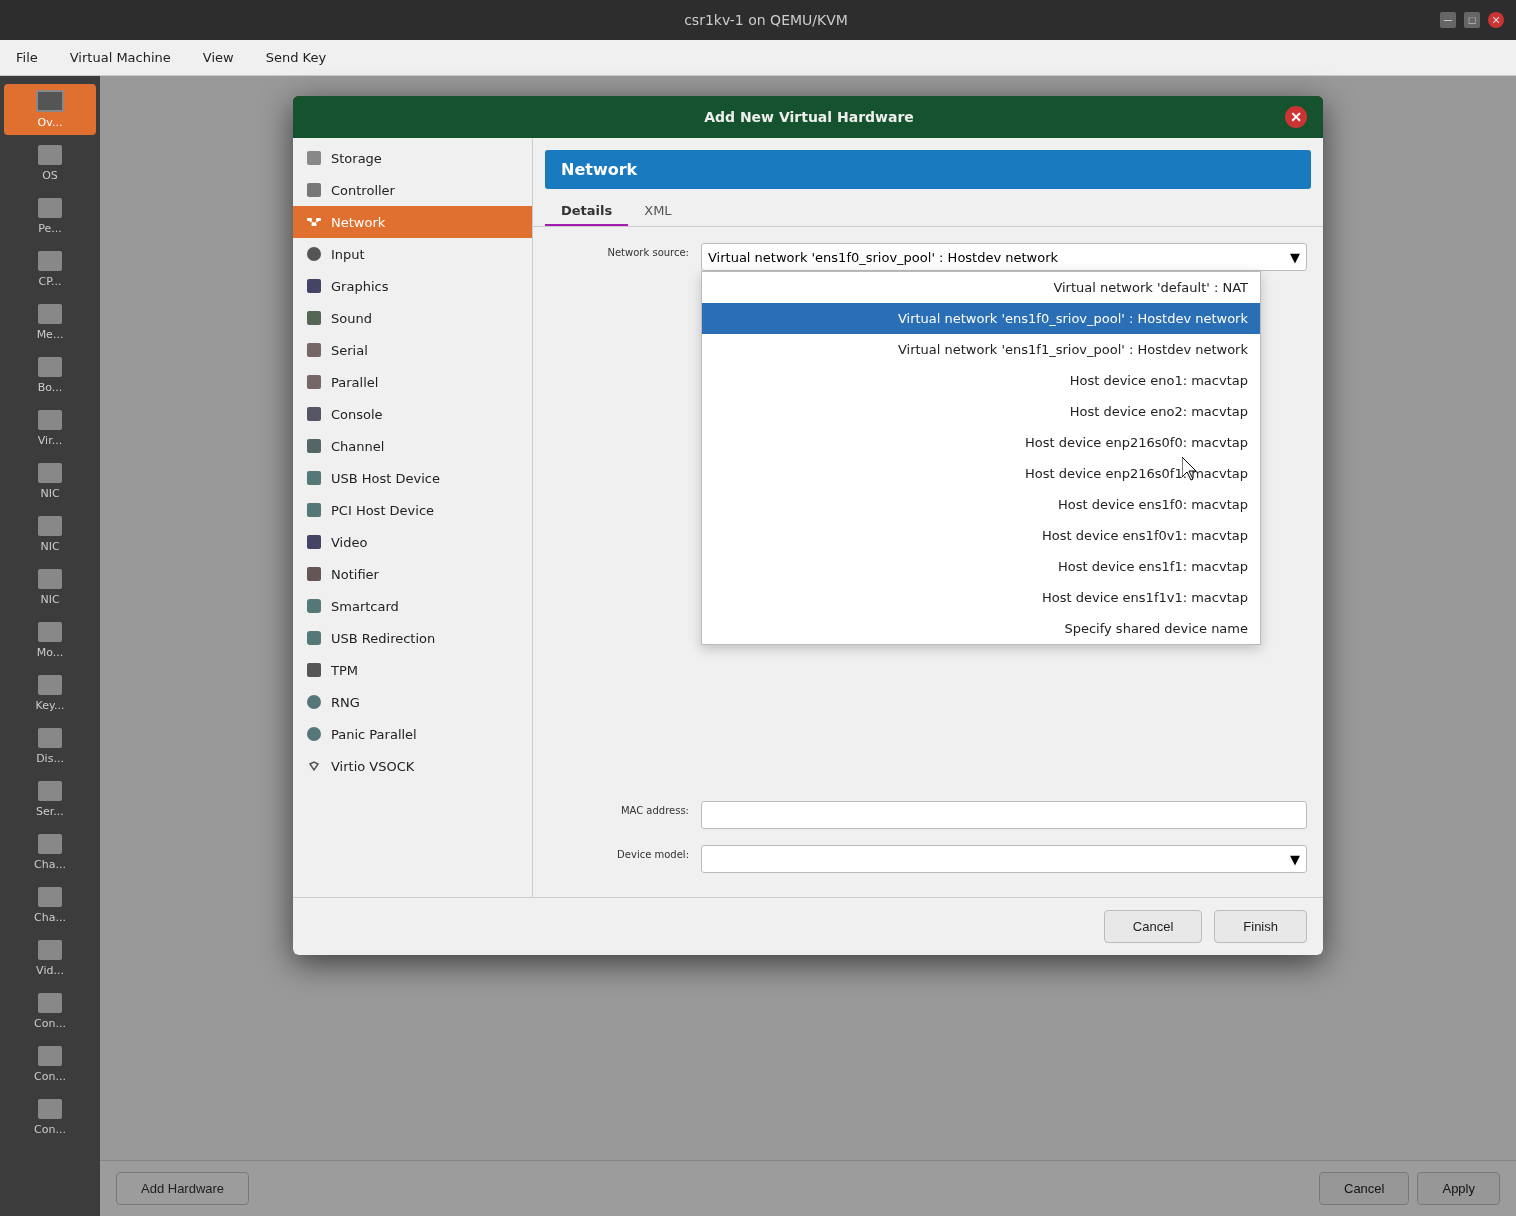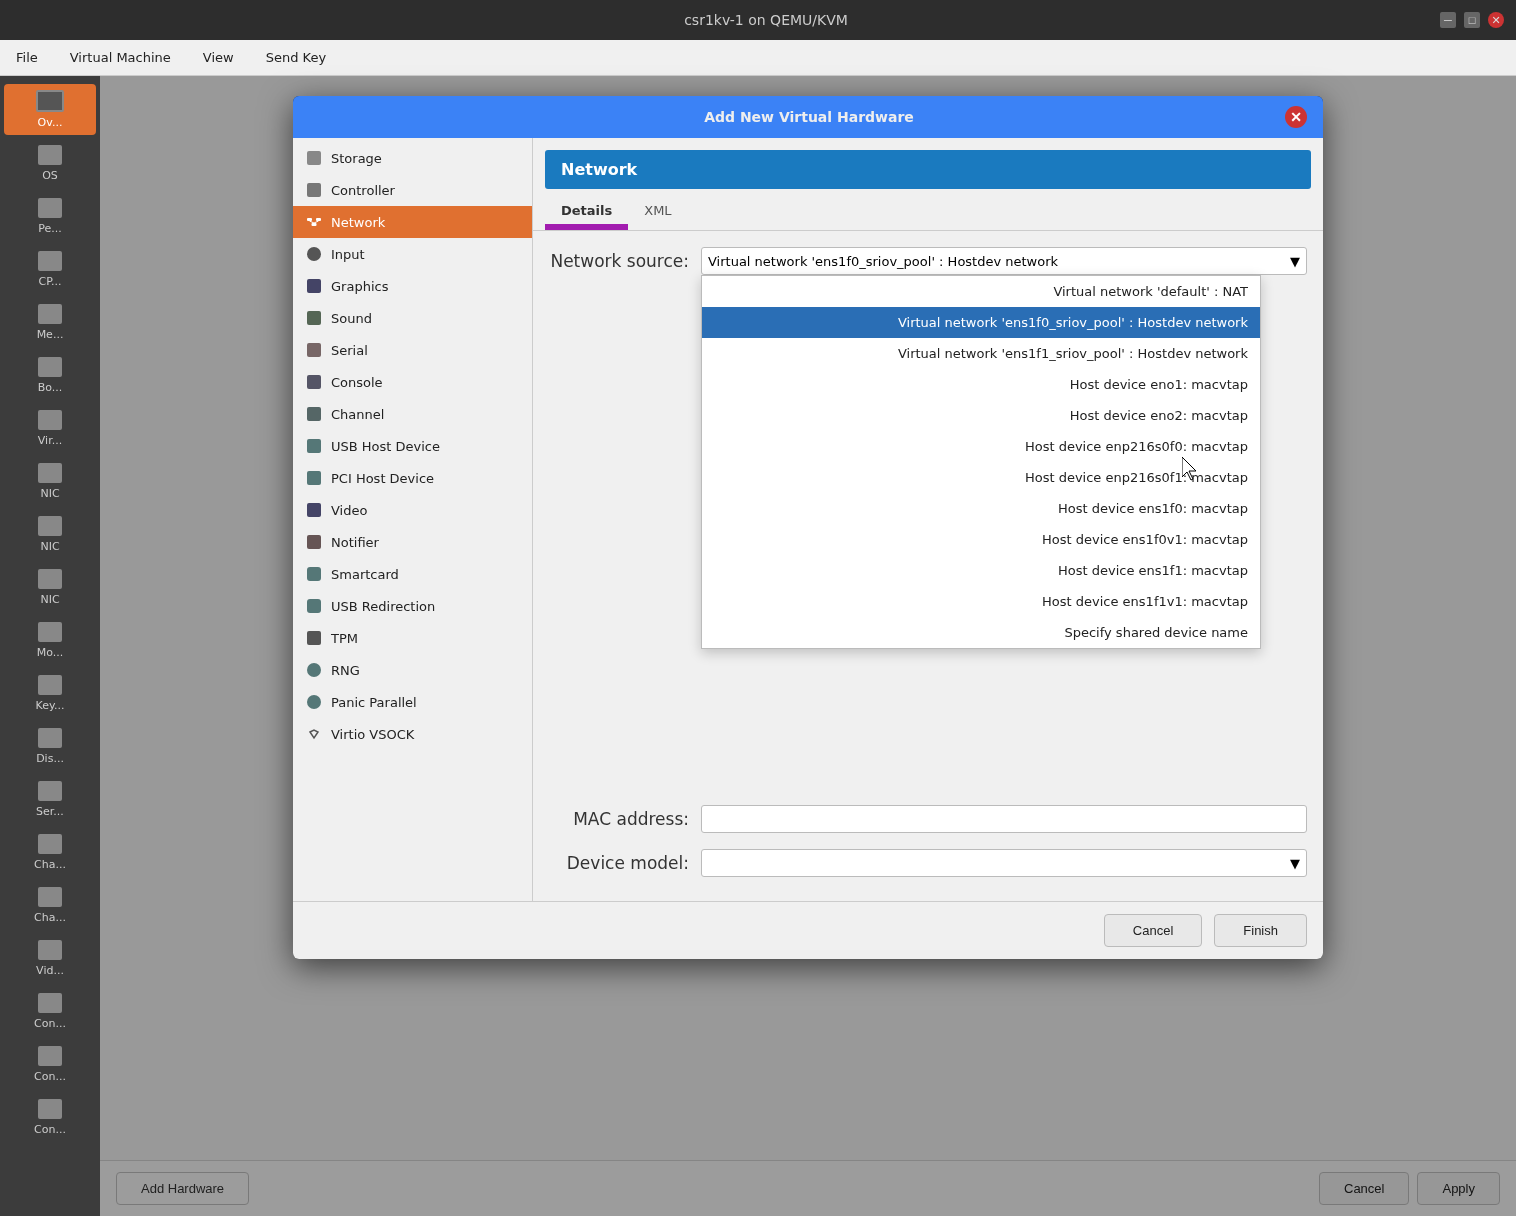--- a/index.html
+++ b/index.html
@@ -155,21 +155,21 @@
       border-radius: 6px;
       width: 1030px;
       max-height: 900px;
       display: flex;
       flex-direction: column;
       box-shadow: 0 8px 32px rgba(0,0,0,0.6);
       overflow: hidden;
     }
 
     .modal-title-bar {
-      background: #3b82f6;
+      background: #14532d;
       color: #eee;
       padding: 10px 16px;
       font-size: 14px;
       font-weight: bold;
       display: flex;
       align-items: center;
       justify-content: space-between;
     }
     .modal-close-btn {
       width: 22px; height: 22px;
@@ -247,41 +247,41 @@
     .modal-tab {
       padding: 6px 16px;
       cursor: pointer;
       font-size: 13px;
       color: #555;
       border-bottom: 2px solid transparent;
     }
     .modal-tab.active {
       color: #333;
       font-weight: bold;
-      border-bottom: 6px solid #a21caf;
+      border-bottom: 2px solid #a21caf;
     }
 
     .modal-form {
       padding: 8px 16px;
       flex: 1;
       overflow: hidden;
       position: relative;
     }
 
     .form-row {
       display: flex;
       align-items: flex-start;
       margin-bottom: 16px;
       gap: 12px;
     }
     .form-label {
       width: 140px;
       text-align: right;
       padding-top: 4px;
-      font-size: 17px;
+      font-size: 10px;
       color: #333;
       flex-shrink: 0;
     }
     .form-control {
       flex: 1;
       height: 28px;
       border: 1px solid #bbb;
       border-radius: 3px;
       background: white;
       padding: 2px 6px;
@@ -537,20 +537,26 @@
               <span>Sound</span>
             </div>
 
             <div class="modal-sidebar-item">
               <div class="modal-sidebar-icon">
                 <span class="hw-icon-sq" style="background:#766;"></span>
               </div>
               <span>Serial</span>
             </div>
 
+            <div class="modal-sidebar-item">
+              <div class="modal-sidebar-icon">
+                <span class="hw-icon-sq" style="background:#766;"></span>
+              </div>
+              <span>Parallel</span>
+            </div>
 
             <div class="modal-sidebar-item">
               <div class="modal-sidebar-icon">
                 <span class="hw-icon-sq" style="background:#556;"></span>
               </div>
               <span>Console</span>
             </div>
 
             <div class="modal-sidebar-item">
               <div class="modal-sidebar-icon">

